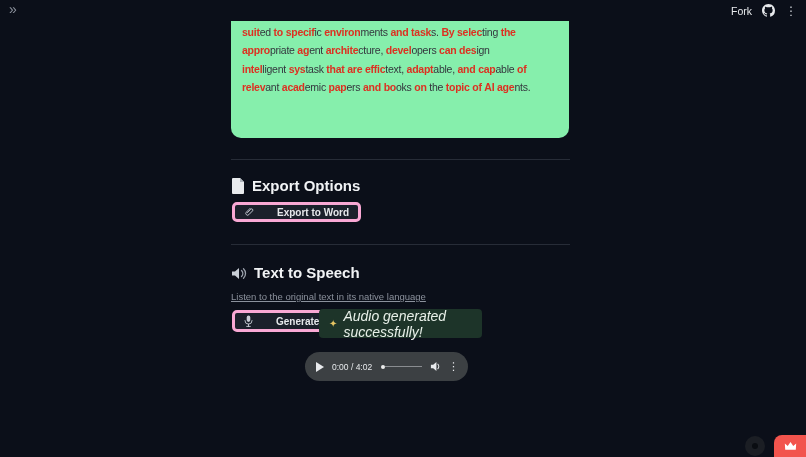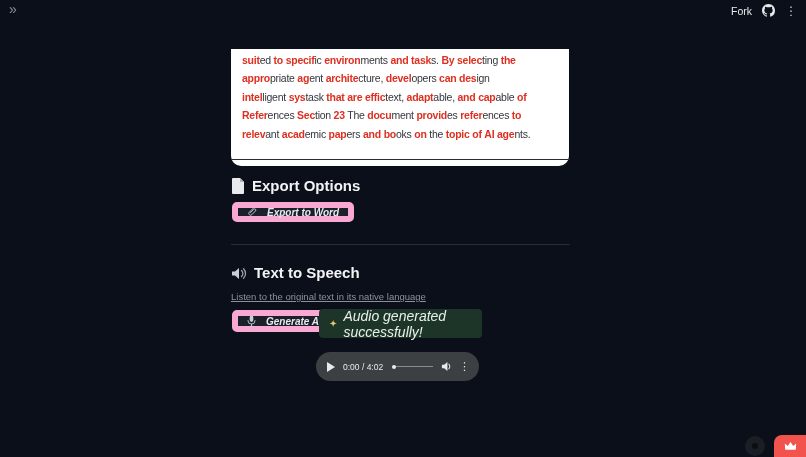--- a/index.html
+++ b/index.html
@@ -11,56 +11,56 @@
   }
   
   .collapse{position:absolute;left:9px;top:1px;color:#8b919c;font-size:14px;cursor:pointer;}
   .topright{position:absolute;right:9px;top:4px;display:flex;align-items:flex-end;gap:10px;}
   .fork{color:#e7e9ec;font-size:10.5px;cursor:pointer;}
   .gh{width:13px;height:13px;fill:#e7e9ec;display:block;cursor:pointer;}
   .kebab{color:#cfd3d9;font-size:12px;line-height:12px;cursor:pointer;letter-spacing:0;}
   
   .card{
     position:absolute;left:231px;top:21px;width:338px;height:117px;
-    background:#ffffff;border-radius:0 0 10px 10px;
-    padding:2px 11px;box-sizing:border-box;overflow:hidden;margin-top:28px;
+    background:#86efac;border-radius:0 0 10px 10px;
+    padding:2px 11px;box-sizing:border-box;overflow:hidden;
   }
   .rline{
     font-size:10.5px;line-height:18.4px;letter-spacing:-0.25px;
     color:#33363d;font-weight:400;white-space:nowrap;
   }
   .rline .hl{color:#dd3021;font-weight:700;}
   
   .divider{position:absolute;left:231px;width:339px;height:1px;background:#272c37;}
   
   .sec-head{
     position:absolute;left:231px;display:flex;align-items:flex-end;gap:7px;
     color:#f1f3f5;font-size:15px;font-weight:700;
   }
   .sec-head svg{display:block;}
   .subtitle{position:absolute;left:231px;color:#8b919c;font-size:9.5px;}
   
   .btn{
-    position:absolute;display:flex;align-items:center;gap:10px;
-    background:#1b202b;border:6px solid #f9a8d4;border-radius:5px;
+    position:absolute;display:flex;align-items:center;gap:23px;
+    background:#1b202b;border:3px solid #f9a8d4;border-radius:5px;
     color:#e6e8eb;font-size:10px;font-weight:600;
-    padding:0 9px;cursor:pointer;box-sizing:border-box;font-style:italic;
+    padding:0 9px;cursor:pointer;box-sizing:border-box;
   }
   .btn svg{display:block;}
   
   .success{
     position:absolute;left:319px;top:309px;width:163px;height:29px;
     background:#1d3429;border-radius:4px;display:flex;align-items:center;
     gap:6px;padding:0 10px;box-sizing:border-box;
   }
   .success .msg{color:#e8f0e9;font-size:14px;font-style:italic;}
   .sparkle{color:#e7c663;font-size:10px;line-height:10px;}
   
   .player{
-    position:absolute;left:316px;top:352px;width:163px;height:29px;
+    position:absolute;left:305px;top:352px;width:163px;height:29px;
     background:#3c4043;border-radius:14.5px;display:flex;align-items:center;
     padding:0 9px;box-sizing:border-box;
   }
   .play-btn{width:0;height:0;border-left:8px solid #e8eaed;border-top:5px solid transparent;border-bottom:5px solid transparent;margin-left:2px;cursor:pointer;}
   .ptime{color:#e8eaed;font-size:8.5px;margin-left:8px;white-space:nowrap;}
   .track{flex:1;display:flex;align-items:center;margin:0 8px 0 9px;cursor:pointer;}
   .thumb{width:4px;height:4px;border-radius:50%;background:#ececec;flex:none;}
   .rail{flex:1;height:1.5px;background:#8a8d91;}
   .vol{width:11px;height:11px;fill:#e8eaed;cursor:pointer;flex:none;}
   .pkebab{color:#e8eaed;font-size:11px;line-height:11px;margin-left:7px;cursor:pointer;}
@@ -89,21 +89,20 @@
     <path d="M8 0C3.58 0 0 3.58 0 8c0 3.54 2.29 6.53 5.47 7.59.4.07.55-.17.55-.38 0-.19-.01-.82-.01-1.49-2.01.37-2.53-.49-2.69-.94-.09-.23-.48-.94-.82-1.13-.28-.15-.68-.52-.01-.53.63-.01 1.08.58 1.23.82.72 1.21 1.87.87 2.33.66.07-.52.28-.87.51-1.07-1.78-.2-3.64-.89-3.64-3.95 0-.87.31-1.59.82-2.15-.08-.2-.36-1.02.08-2.12 0 0 .67-.21 2.2.82.64-.18 1.32-.27 2-.27s1.36.09 2 .27c1.53-1.04 2.2-.82 2.2-.82.44 1.1.16 1.92.08 2.12.51.56.82 1.27.82 2.15 0 3.07-1.87 3.75-3.65 3.95.29.25.54.73.54 1.48 0 1.07-.01 1.93-.01 2.2 0 .21.15.46.55.38A8.01 8.01 0 0 0 16 8c0-4.42-3.58-8-8-8z"></path>
   </svg>
   <span class="kebab">⋮</span>
 </div>
 
 <div class="card">
   <div>
       <div class="rline"><span class="hl">suit</span><span>ed</span> <span class="hl">to</span> <span class="hl">specif</span><span>ic</span> <span class="hl">environ</span><span>ments</span> <span class="hl">and</span> <span class="hl">task</span><span>s.</span> <span class="hl">By</span> <span class="hl">selec</span><span>ting</span> <span class="hl">the</span></div>
       <div class="rline"><span class="hl">appro</span><span>priate</span> <span class="hl">ag</span><span>ent</span> <span class="hl">archite</span><span>cture,</span> <span class="hl">devel</span><span>opers</span> <span class="hl">can</span> <span class="hl">des</span><span>ign</span></div>
       <div class="rline"><span class="hl">intel</span><span>ligent</span> <span class="hl">sys</span><span>task</span> <span class="hl">that</span> <span class="hl">are</span> <span class="hl">effic</span><span>text,</span> <span class="hl">adapt</span><span>able,</span> <span class="hl">and</span> <span class="hl">cap</span><span>able</span> <span class="hl">of</span></div>
-      <div class="rline"><span class="hl">Refer</span><span>ences</span> <span class="hl">Sec</span><span>tion</span> <span class="hl">23</span> <span>The</span> <span class="hl">docu</span><span>ment</span> <span class="hl">provid</span><span>es</span> <span class="hl">refer</span><span>ences</span> <span class="hl">to</span></div>
       <div class="rline"><span class="hl">relev</span><span>ant</span> <span class="hl">acad</span><span>emic</span> <span class="hl">pap</span><span>ers</span> <span class="hl">and</span> <span class="hl">bo</span><span>oks</span> <span class="hl">on</span> <span>the</span> <span class="hl">topic</span> <span class="hl">of</span> <span class="hl">AI</span> <span class="hl">age</span><span>nts.</span></div>
     </div>
 </div>
 
 <div class="divider" style="top:159px;"></div>
 
 <div class="sec-head" style="top:177px;">
   <svg width="14" height="16" viewBox="0 0 14 16">
     <path d="M2 0h7l4 4v11a1 1 0 0 1-1 1H2a1 1 0 0 1-1-1V1a1 1 0 0 1 1-1z" fill="#e8eaed"></path>
     <path d="M9 0v4h4z" fill="#aeb4bc"></path>

